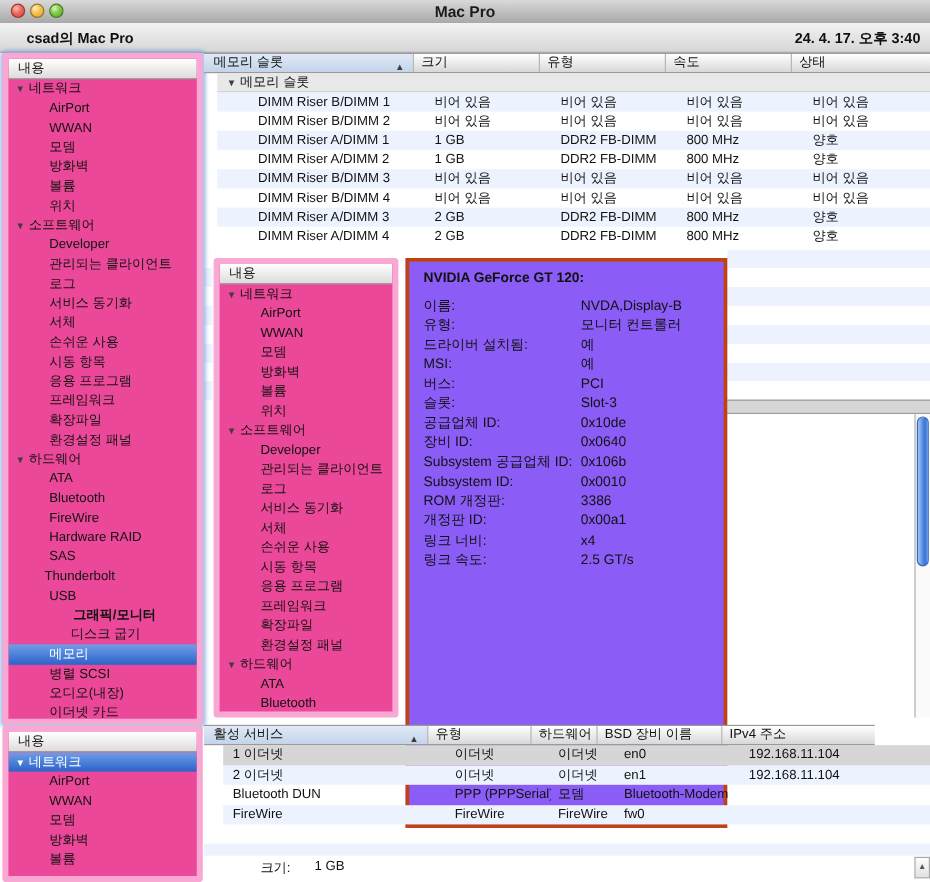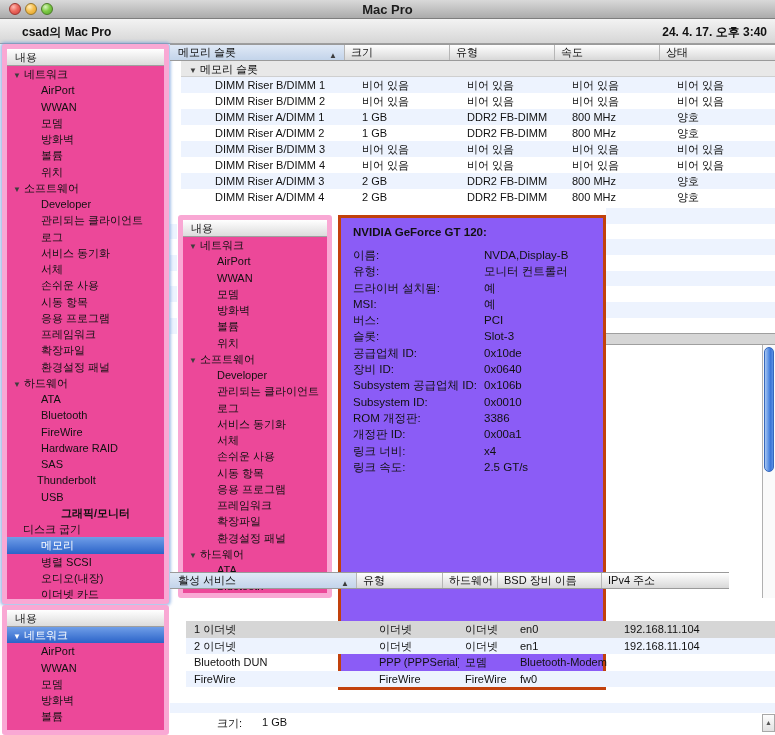--- a/index.html
+++ b/index.html
@@ -124,21 +124,21 @@
       <div class="tree-row" style="padding-left: 34px;"><span>환경설정 패널</span></div>
       <div class="tree-row" style="padding-left: 6px;"><span class="disc">▼</span><span>하드웨어</span></div>
       <div class="tree-row" style="padding-left: 34px;"><span>ATA</span></div>
       <div class="tree-row" style="padding-left: 34px;"><span>Bluetooth</span></div>
       <div class="tree-row" style="padding-left: 34px;"><span>FireWire</span></div>
       <div class="tree-row" style="padding-left: 34px;"><span>Hardware RAID</span></div>
       <div class="tree-row" style="padding-left: 34px;"><span>SAS</span></div>
       <div class="tree-row" style="padding-left: 30px;"><span>Thunderbolt</span></div>
       <div class="tree-row" style="padding-left: 34px;"><span>USB</span></div>
       <div class="tree-row" style="padding-left: 54px; font-weight: bold;"><span>그래픽/모니터</span></div>
-      <div class="tree-row" style="padding-left: 16px;"><span>디스크 굽기</span></div>
+      <div class="tree-row" style="padding-left: 52px;"><span>디스크 굽기</span></div>
       <div class="tree-row selected" style="padding-left: 34px;"><span>메모리</span></div>
       <div class="tree-row" style="padding-left: 34px;"><span>병렬 SCSI</span></div>
       <div class="tree-row" style="padding-left: 34px;"><span>오디오(내장)</span></div>
       <div class="tree-row" style="padding-left: 34px;"><span>이더넷 카드</span></div>
     </div>
 </div>
 
 <div class="thead mem" style="left:170px; top:44px; width:605px;">
   <div class="hc sorted"><span>메모리 슬롯</span><span class="sort-arrow">▲</span></div>
   <div class="hc"><span>크기</span></div>
@@ -312,21 +312,21 @@
 
   <div class="tree-row selected" style="padding-left: 6px;"><span class="disc">▼</span><span>네트워크</span></div>
       <div class="tree-row" style="padding-left: 34px;"><span>AirPort</span></div>
       <div class="tree-row" style="padding-left: 34px;"><span>WWAN</span></div>
       <div class="tree-row" style="padding-left: 34px;"><span>모뎀</span></div>
       <div class="tree-row" style="padding-left: 34px;"><span>방화벽</span></div>
       <div class="tree-row" style="padding-left: 34px;"><span>볼륨</span></div>
     </div>
 </div>
 
-<div class="thead net" style="left:170px; top:572px; width:559px;">
+<div class="thead net" style="left:170px; top:604px; width:559px;">
   <div class="hc sorted"><span>활성 서비스</span><span class="sort-arrow">▲</span></div>
   <div class="hc"><span>유형</span></div>
   <div class="hc"><span>하드웨어</span></div>
   <div class="hc"><span>BSD 장비 이름</span></div>
   <div class="hc" style="border-right:none;"><span>IPv4 주소</span></div>
 </div>
 <div class="tbody net-rows" style="left:186px; top:621px; width:605px;">
 
 <div class="trow net gray">
       <div class="c c1">1 이더넷</div>

